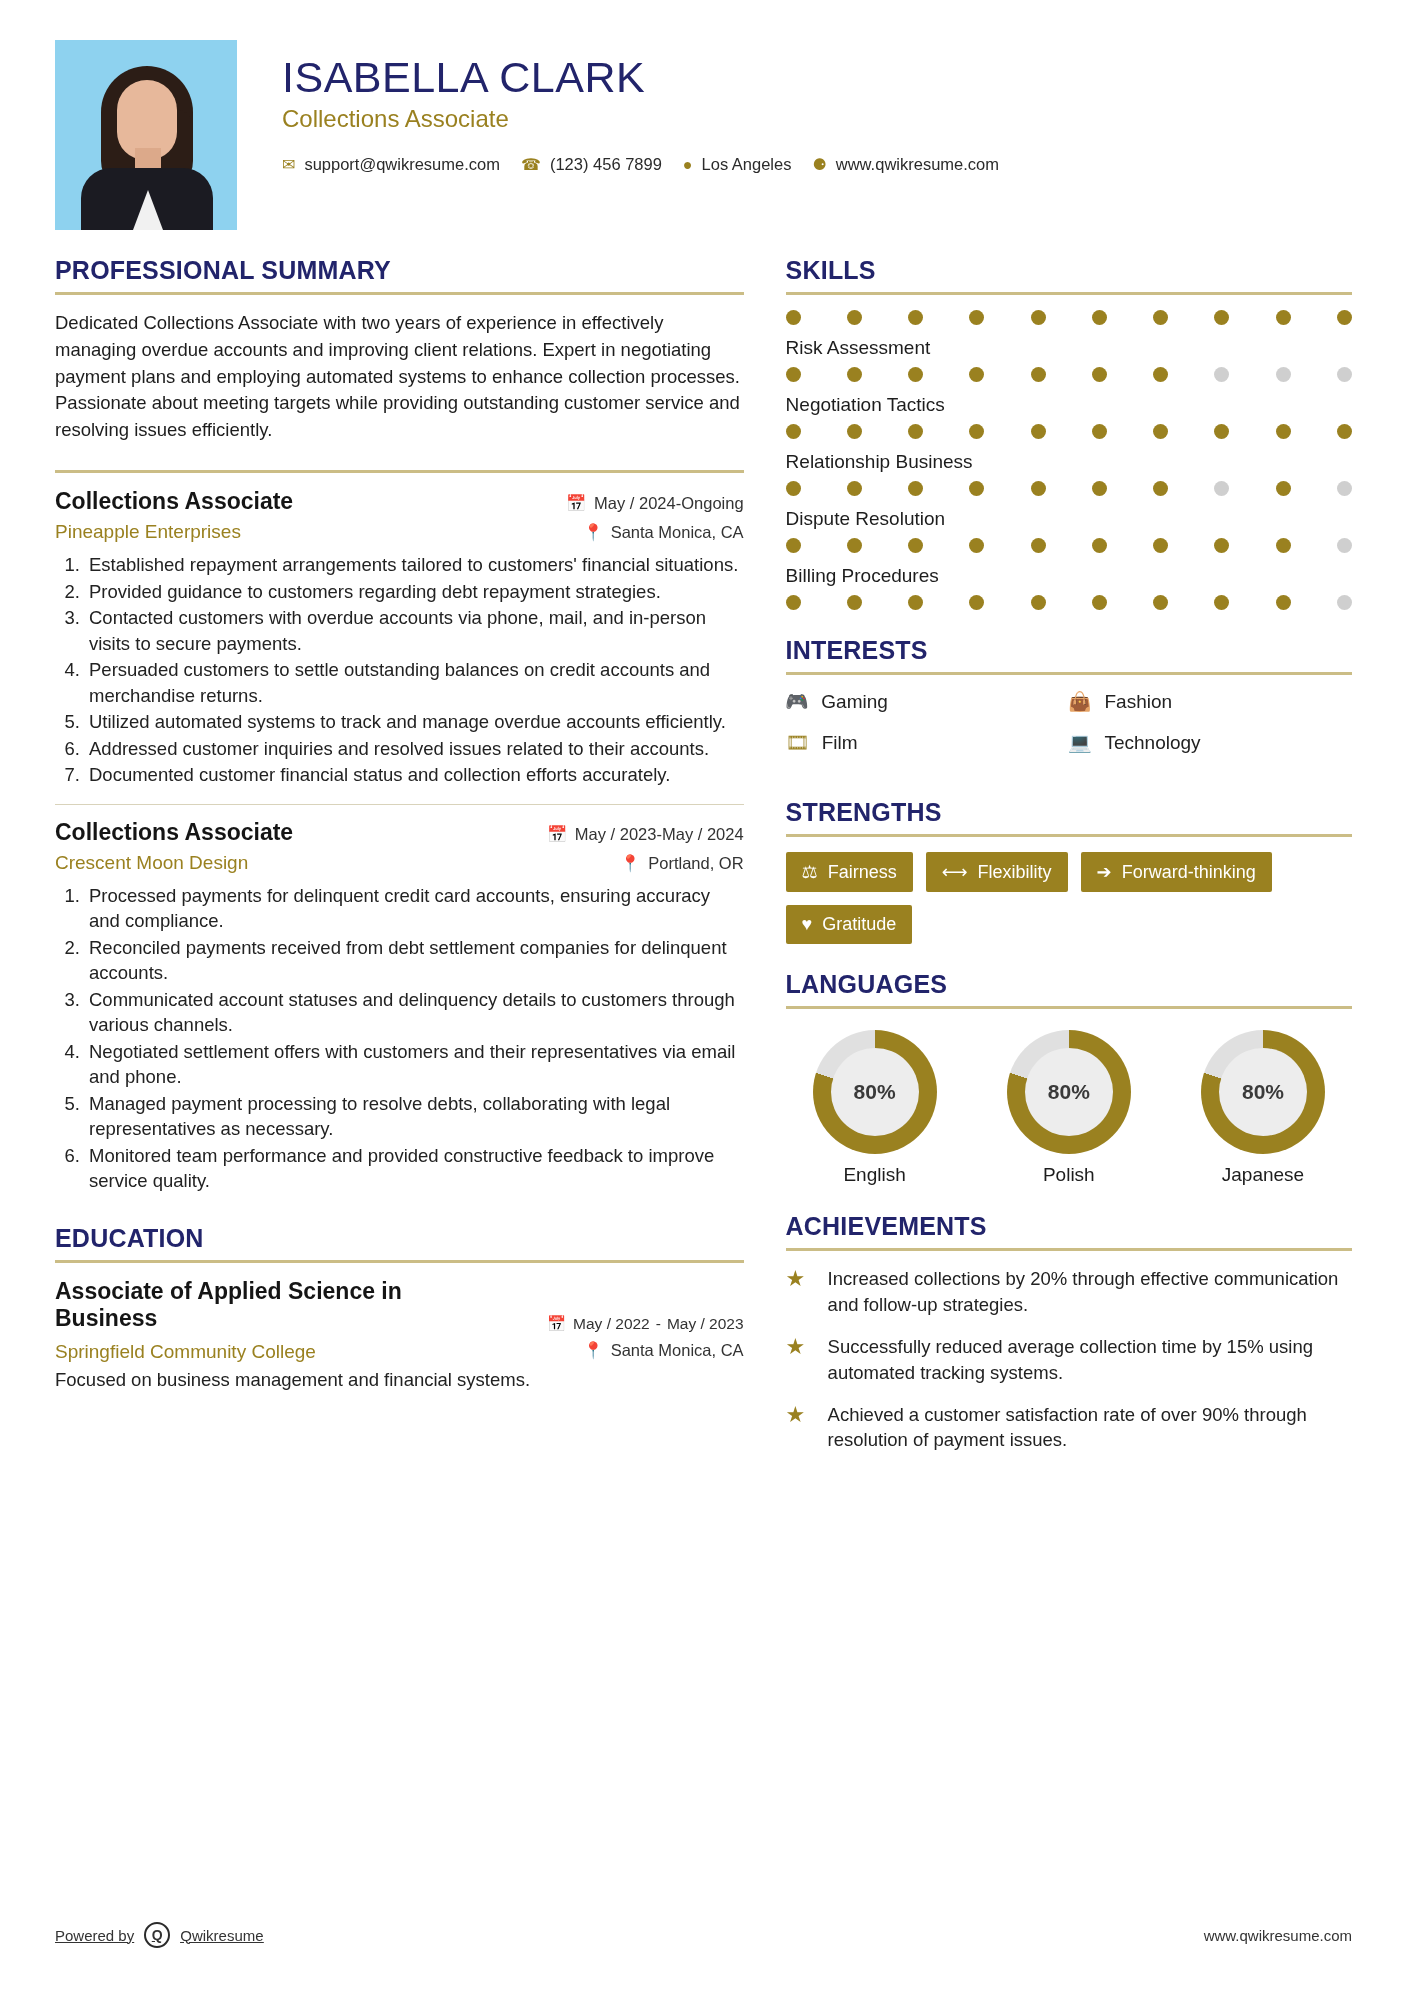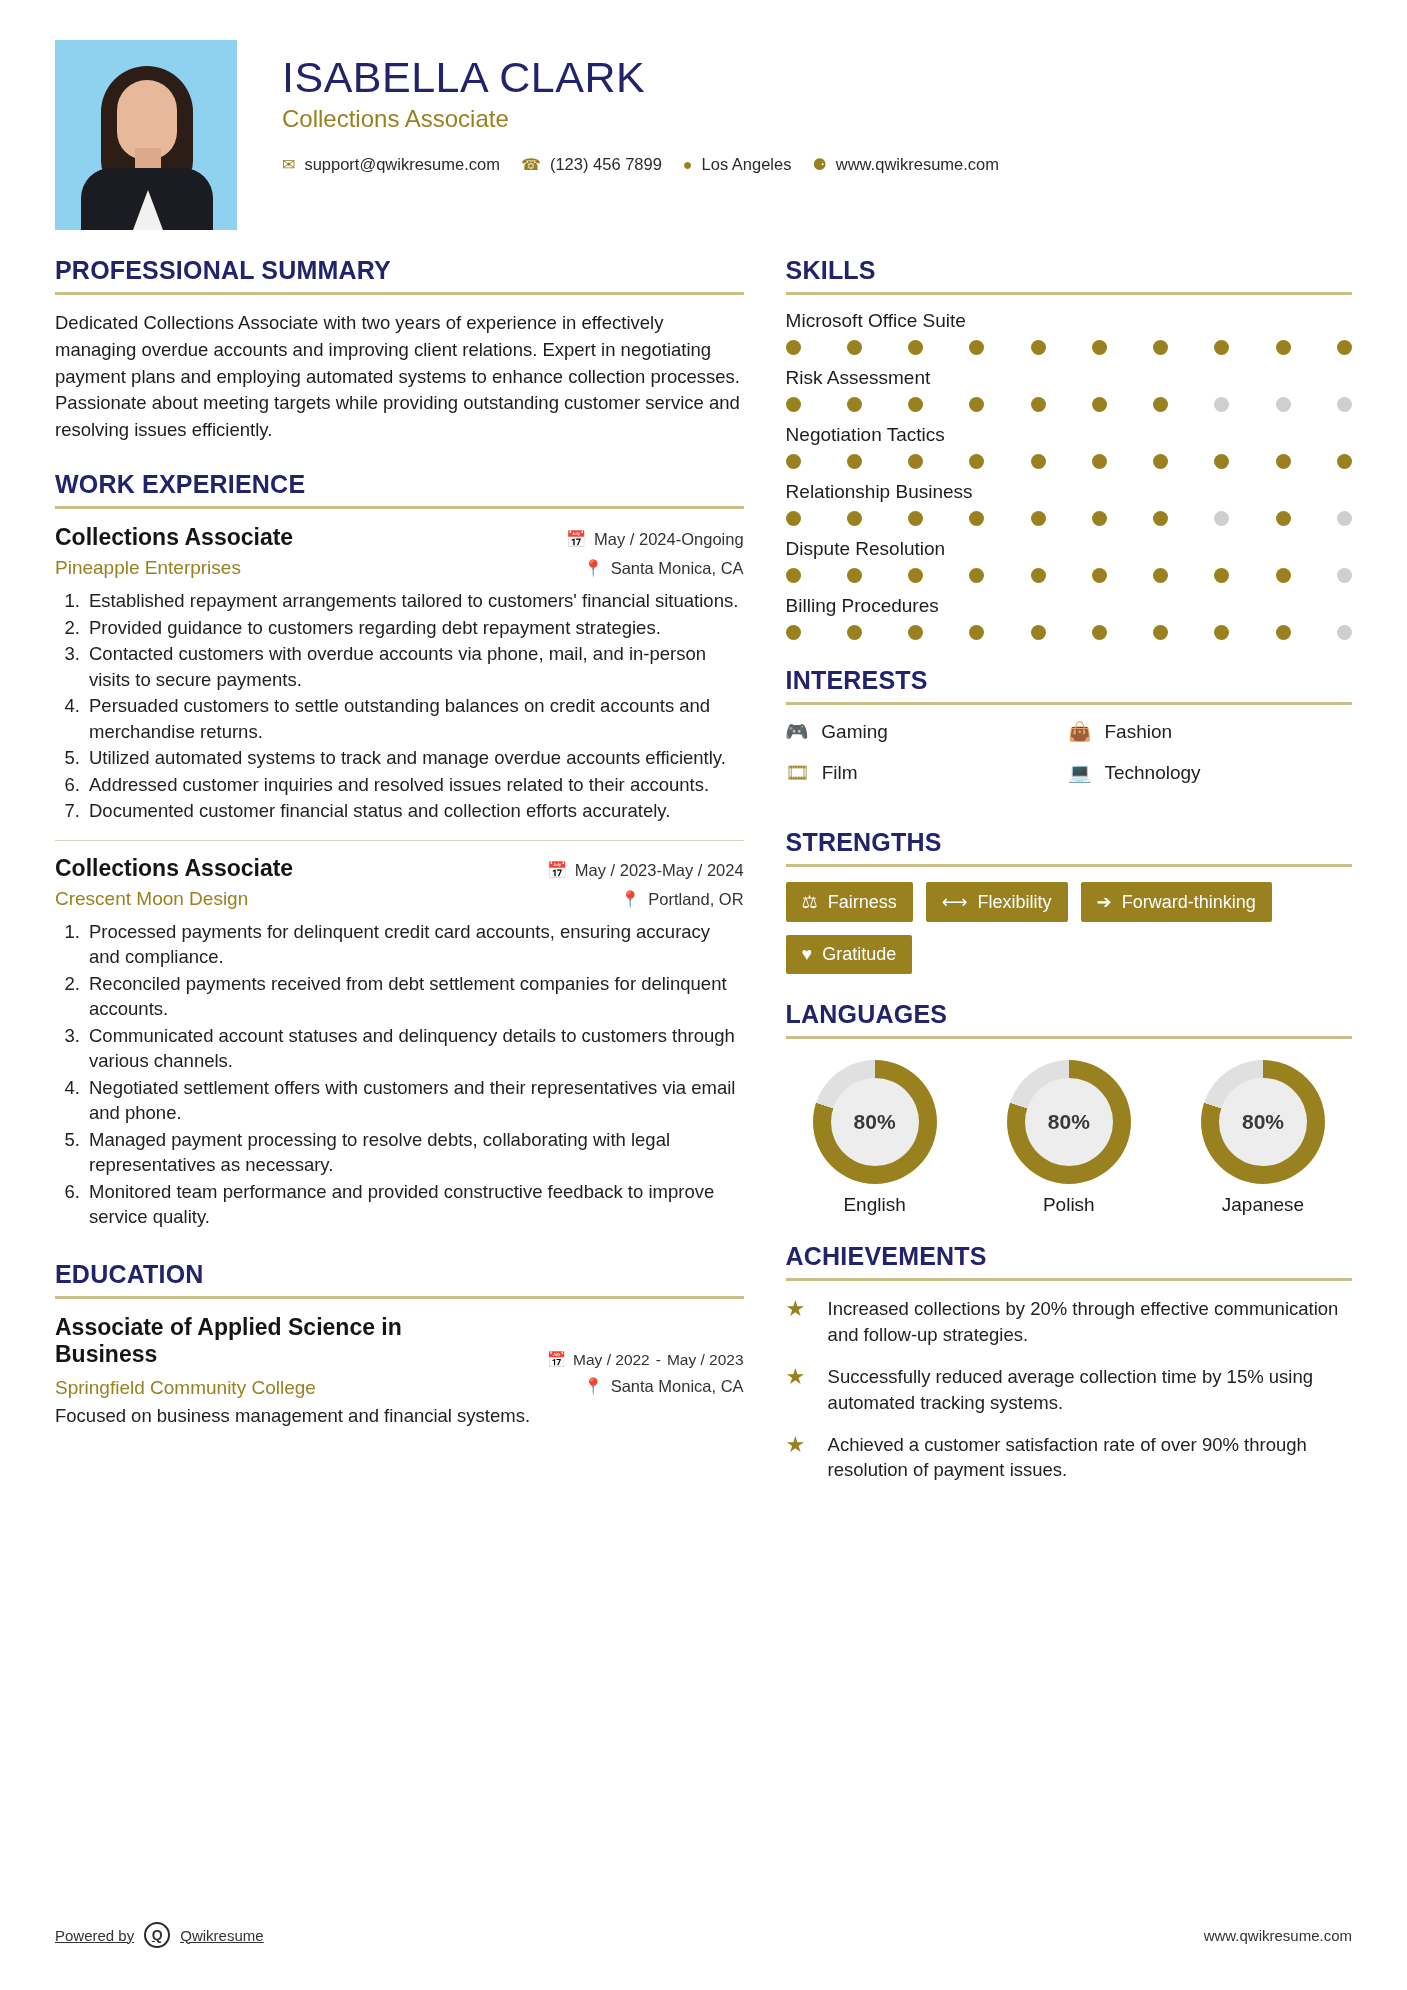--- a/index.html
+++ b/index.html
@@ -252,21 +252,20 @@
 
     <div class="left">
 
       <div class="sec">
         <div class="sec-title">PROFESSIONAL SUMMARY</div>
         <div class="sec-rule"></div>
         <p class="summary">Dedicated Collections Associate with two years of experience in effectively managing overdue accounts and improving client relations. Expert in negotiating payment plans and employing automated systems to enhance collection processes. Passionate about meeting targets while providing outstanding customer service and resolving issues efficiently.</p>
       </div>
 
       <div class="sec">
-        <div class="sec-title">WORK EXPERIENCE</div>
         <div class="sec-rule"></div>
 
         <div class="job">
           <div class="job-row1">
             <div class="job-title">Collections Associate</div>
             <div class="job-dates">
               <span>📅</span>
               <span>May / 2024-Ongoing</span>
             </div>
           </div>
@@ -340,21 +339,20 @@
 
     </div>
 
     <div class="right">
 
       <div class="sec">
         <div class="sec-title">SKILLS</div>
         <div class="sec-rule"></div>
 
         <div>
-          <div class="skill-name">Microsoft Office Suite</div>
           <div class="dots">
             <i class="dot"></i>
               <i class="dot"></i>
               <i class="dot"></i>
               <i class="dot"></i>
               <i class="dot"></i>
               <i class="dot"></i>
               <i class="dot"></i>
               <i class="dot"></i>
               <i class="dot"></i>

